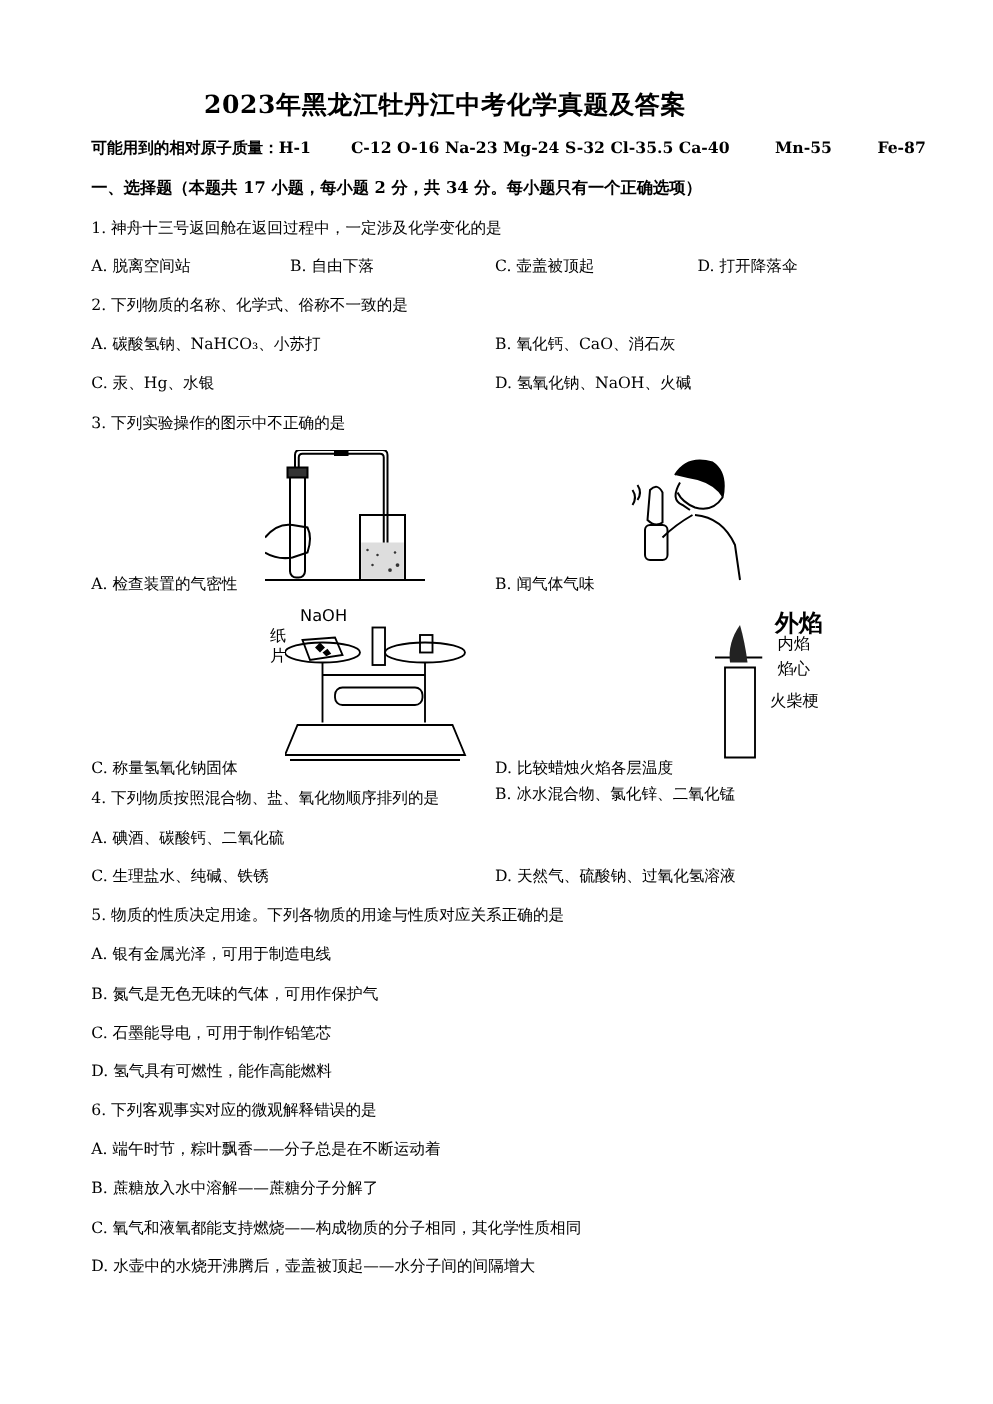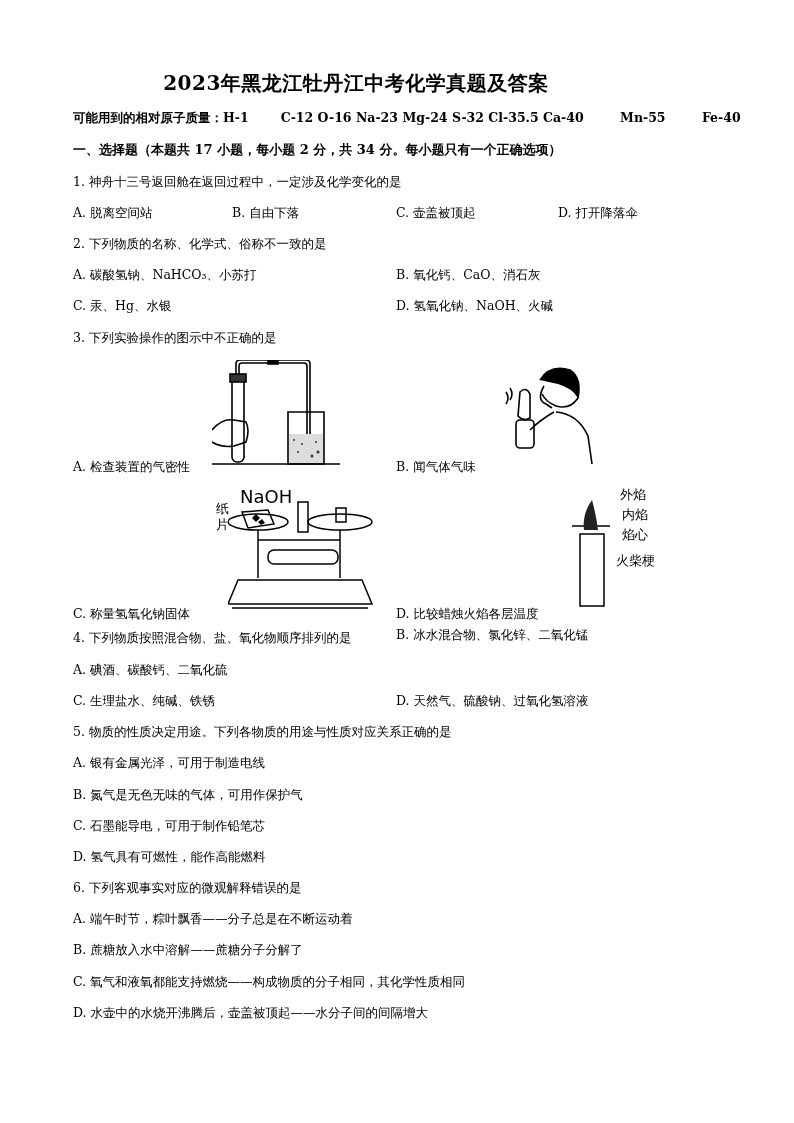--- a/index.html
+++ b/index.html
@@ -26,21 +26,21 @@
 
 <div class="abs masses">
   <span>可能用到的相对原子质量：</span><span>H-1</span><span class="gap"></span><span class="gap"></span><span>C-12</span>
   <span>O-16</span>
   <span>Na-23</span>
   <span>Mg-24</span>
   <span>S-32</span>
   <span>Cl-35.5</span>
   <span>Ca-40</span><span class="gap"></span><span class="gap"></span>
   <span>Mn-55</span><span class="gap"></span><span class="gap"></span>
-  <span>Fe-40</span>
+  <span>Fe-87</span>
 </div>
 
 <div class="abs section">一、选择题（本题共 17 小题，每小题 2 分，共 34 分。每小题只有一个正确选项）</div>
 
 <div class="abs line" style="top:174px">1. 神舟十三号返回舱在返回过程中，一定涉及化学变化的是</div>
 <div class="abs opt" style="left:73px;top:205px">A. 脱离空间站</div>
 <div class="abs opt" style="left:232px;top:205px">B. 自由下落</div>
 <div class="abs opt" style="left:396px;top:205px">C. 壶盖被顶起</div>
 <div class="abs opt" style="left:558px;top:205px">D. 打开降落伞</div>
 
@@ -82,21 +82,21 @@
     <path d="M56 52 Q78 54 88 76 L92 104"></path>
     <path d="M54 52 Q40 60 30 70"></path>
     <path d="M20 32 Q26 26 30 34 L30 58 Q24 62 18 56 Z"></path>
     <rect x="16" y="60" width="18" height="28" rx="4"></rect>
     <path d="M6 32 Q10 38 6 44 M10 28 Q14 34 10 40"></path>
   </g>
   <path d="M40 20 Q50 4 70 10 Q82 18 78 38 Q72 28 58 24 Q48 22 40 20 Z" fill="#000"></path>
 </svg>
 <div class="abs opt" style="left:396px;top:459px">B. 闻气体气味</div>
 
-<div class="abs" style="left:240px;top:486px;font-size:18px;font-family:'DejaVu Sans',sans-serif;">NaOH</div>
+<div class="abs" style="left:240px;top:486px;font-size:13px;font-family:'DejaVu Sans',sans-serif;">NaOH</div>
 <div class="abs" style="left:216px;top:500px;font-size:13px;">纸</div>
 <div class="abs" style="left:216px;top:516px;font-size:13px;">片</div>
 <svg class="fig" style="left:228px;top:500px" width="150" height="112" viewBox="0 0 150 112">
   <g fill="none" stroke="#000" stroke-width="1.5">
     <ellipse cx="30" cy="22" rx="30" ry="8"></ellipse>
     <path d="M14 12 L40 10 L46 24 L20 28 Z"></path>
     <ellipse cx="112" cy="22" rx="32" ry="8"></ellipse>
     <rect x="108" y="8" width="10" height="14"></rect>
     <rect x="70" y="2" width="10" height="30"></rect>
     <line x1="30" y1="30" x2="30" y2="78"></line>
@@ -110,21 +110,21 @@
 </svg>
 <div class="abs opt" style="left:73px;top:606px">C. 称量氢氧化钠固体</div>
 
 <svg class="fig" style="left:570px;top:486px" width="40" height="122" viewBox="0 0 40 122">
   <g fill="none" stroke="#000" stroke-width="1.5">
     <path d="M10 48 H34 V120 H10 Z"></path>
     <line x1="2" y1="40" x2="40" y2="40"></line>
   </g>
   <path d="M14 44 Q12 28 22 14 Q26 28 28 44 Z" fill="#222"></path>
 </svg>
-<div class="abs" style="left:620px;top:486px;font-size:13px;">外焰</div>
+<div class="abs" style="left:620px;top:486px;font-size:19px;font-weight:bold;">外焰</div>
 <div class="abs" style="left:622px;top:506px;font-size:13px;">内焰</div>
 <div class="abs" style="left:622px;top:526px;font-size:13px;">焰心</div>
 <div class="abs" style="left:616px;top:552px;font-size:13px;">火柴梗</div>
 <div class="abs opt" style="left:396px;top:606px">D. 比较蜡烛火焰各层温度</div>
 
 <div class="abs line" style="top:630px">4. 下列物质按照混合物、盐、氧化物顺序排列的是</div>
 <div class="abs opt" style="left:73px;top:662px">A. 碘酒、碳酸钙、二氧化硫</div>
 <div class="abs opt" style="left:396px;top:627px">B. 冰水混合物、氯化锌、二氧化锰</div>
 <div class="abs opt" style="left:73px;top:693px">C. 生理盐水、纯碱、铁锈</div>
 <div class="abs opt" style="left:396px;top:693px">D. 天然气、硫酸钠、过氧化氢溶液</div>

